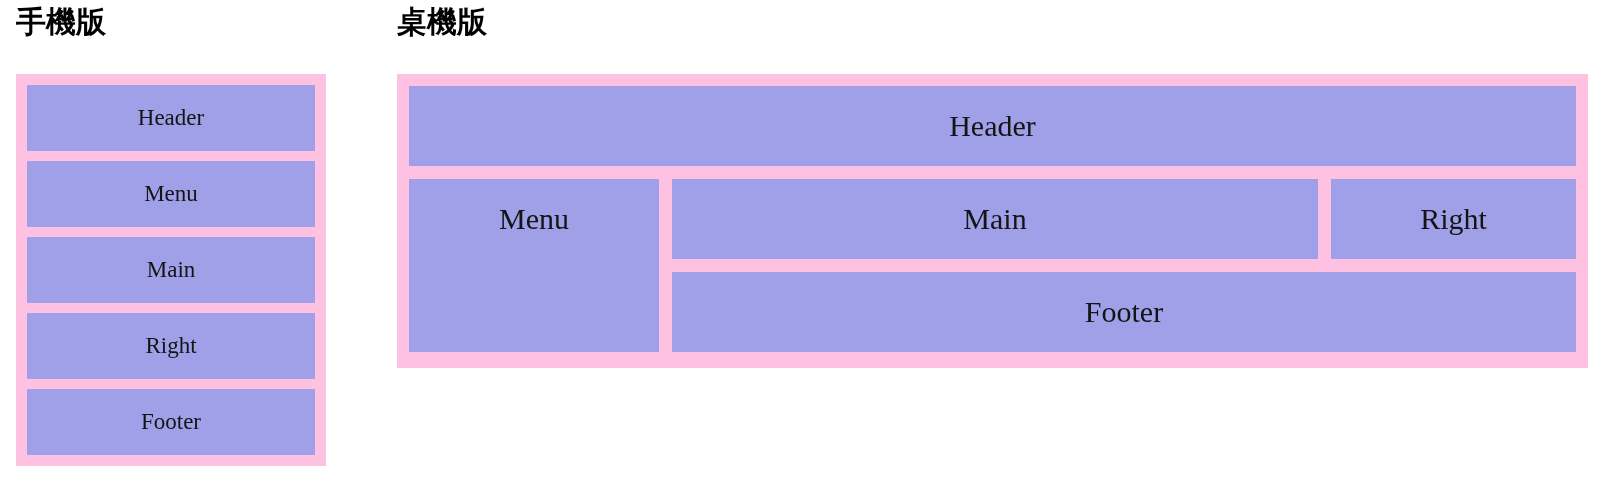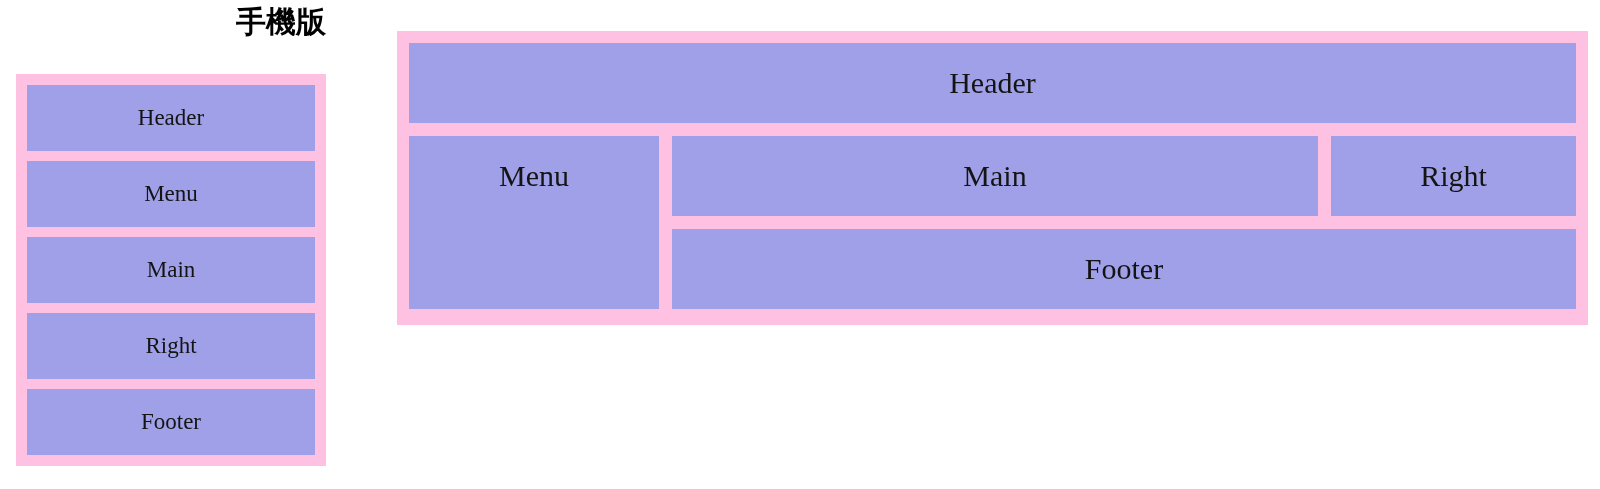--- a/index.html
+++ b/index.html
@@ -11,21 +11,21 @@
     font-family: "Liberation Sans", sans-serif;
   }
   .panel { position: absolute; top: 4px; }
   #mobile-panel  { left: 16px;  width: 310px;  }
   #desktop-panel { left: 397px; width: 1191px; }
   .panel-title {
     font-family: "DejaVu Sans", "Liberation Sans", sans-serif;
     font-weight: bold;
     font-size: 30px;
     line-height: 36px;
-    text-align: right;
+    text-align: left;
     color: var(--title, #000);
     margin-bottom: 34px;
   }
   .frame { background: var(--frame-pink, #ffc1e1); margin-top: 27px; }
   .box {
     background: var(--box-purple, #a0a0e8);
     color: var(--label, #141414);
     font-family: "Liberation Serif", "DejaVu Serif", serif;
     text-align: center;
     overflow: hidden;
@@ -69,20 +69,21 @@
     <div class="frame mobile-frame">
       <div class="box">Header</div>
       <div class="box">Menu</div>
       <div class="box">Main</div>
       <div class="box">Right</div>
       <div class="box">Footer</div>
     </div>
   </section>
 
   <section class="panel" id="desktop-panel">
+    <h2 class="panel-title">桌機版</h2>
     <div class="frame desktop-frame">
       <div class="box area-header">Header</div>
       <div class="box area-menu">Menu</div>
       <div class="box area-main">Main</div>
       <div class="box area-right">Right</div>
       <div class="box area-footer">Footer</div>
     </div>
   </section>
 
 </div>

